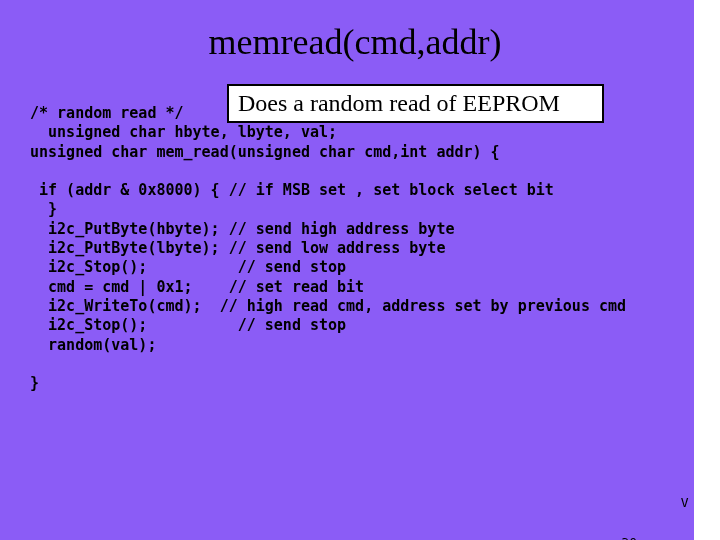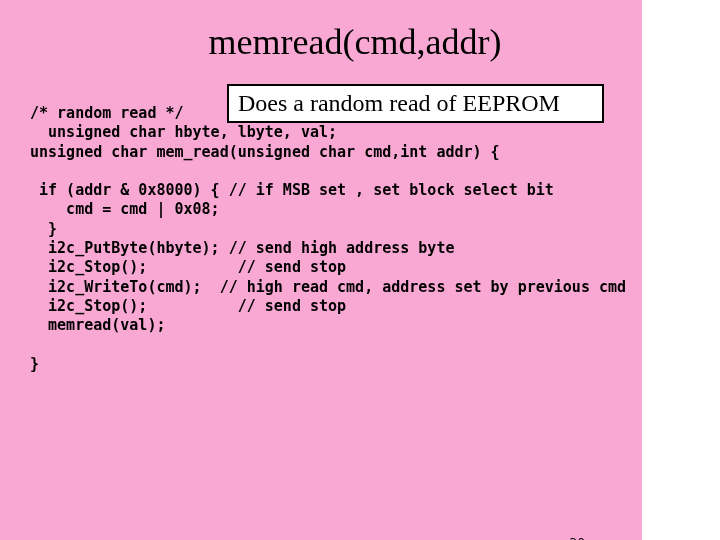--- a/index.html
+++ b/index.html
@@ -2,23 +2,23 @@
 <html><head>
 <meta charset="utf-8">
 <style>
   html, body {
     margin: 0;
     padding: 0;
     background: #ffffff;
   }
   .slide {
     position: relative;
-    width: 642px;
+    width: 694px;
     height: 540px;
-    background: #f9a8d4;
+    background: #8b5cf6;
     overflow: hidden;
     color: #000000;
   }
   .title {
     position: absolute;
     top: 22px;
     left: 0;
     width: 710px;
     text-align: center;
     font-family: "Liberation Serif", serif;
@@ -90,27 +90,28 @@
   <div class="callout">
     <span>Does a random read of EEPROM</span>
   </div>
 
   <div class="code">
       <div class="code-line">/* random read */</div>
       <div class="code-line">  unsigned char hbyte, lbyte, val;</div>
       <div class="code-line">unsigned char mem_read(unsigned char cmd,int addr) {</div>
       <div class="code-line">&nbsp;</div>
       <div class="code-line"> if (addr &amp; 0x8000) { // if MSB set , set block select bit</div>
-      <div class="code-line">    cmd = cmd | 0x08;</div>
       <div class="code-line">  }</div>
       <div class="code-line">  i2c_PutByte(hbyte); // send high address byte</div>
+      <div class="code-line">  i2c_PutByte(lbyte); // send low address byte</div>
       <div class="code-line">  i2c_Stop();          // send stop</div>
+      <div class="code-line">  cmd = cmd | 0x1;    // set read bit</div>
       <div class="code-line">  i2c_WriteTo(cmd);  // high read cmd, address set by previous cmd</div>
       <div class="code-line">  i2c_Stop();          // send stop</div>
-      <div class="code-line">  memread(val);</div>
+      <div class="code-line">  random(val);</div>
       <div class="code-line">&nbsp;</div>
       <div class="code-line">}</div>
     </div>
 
   <div class="footer-version">V 0.3</div>
 
   <div class="footer-page">30</div>
 
 </div>
 

